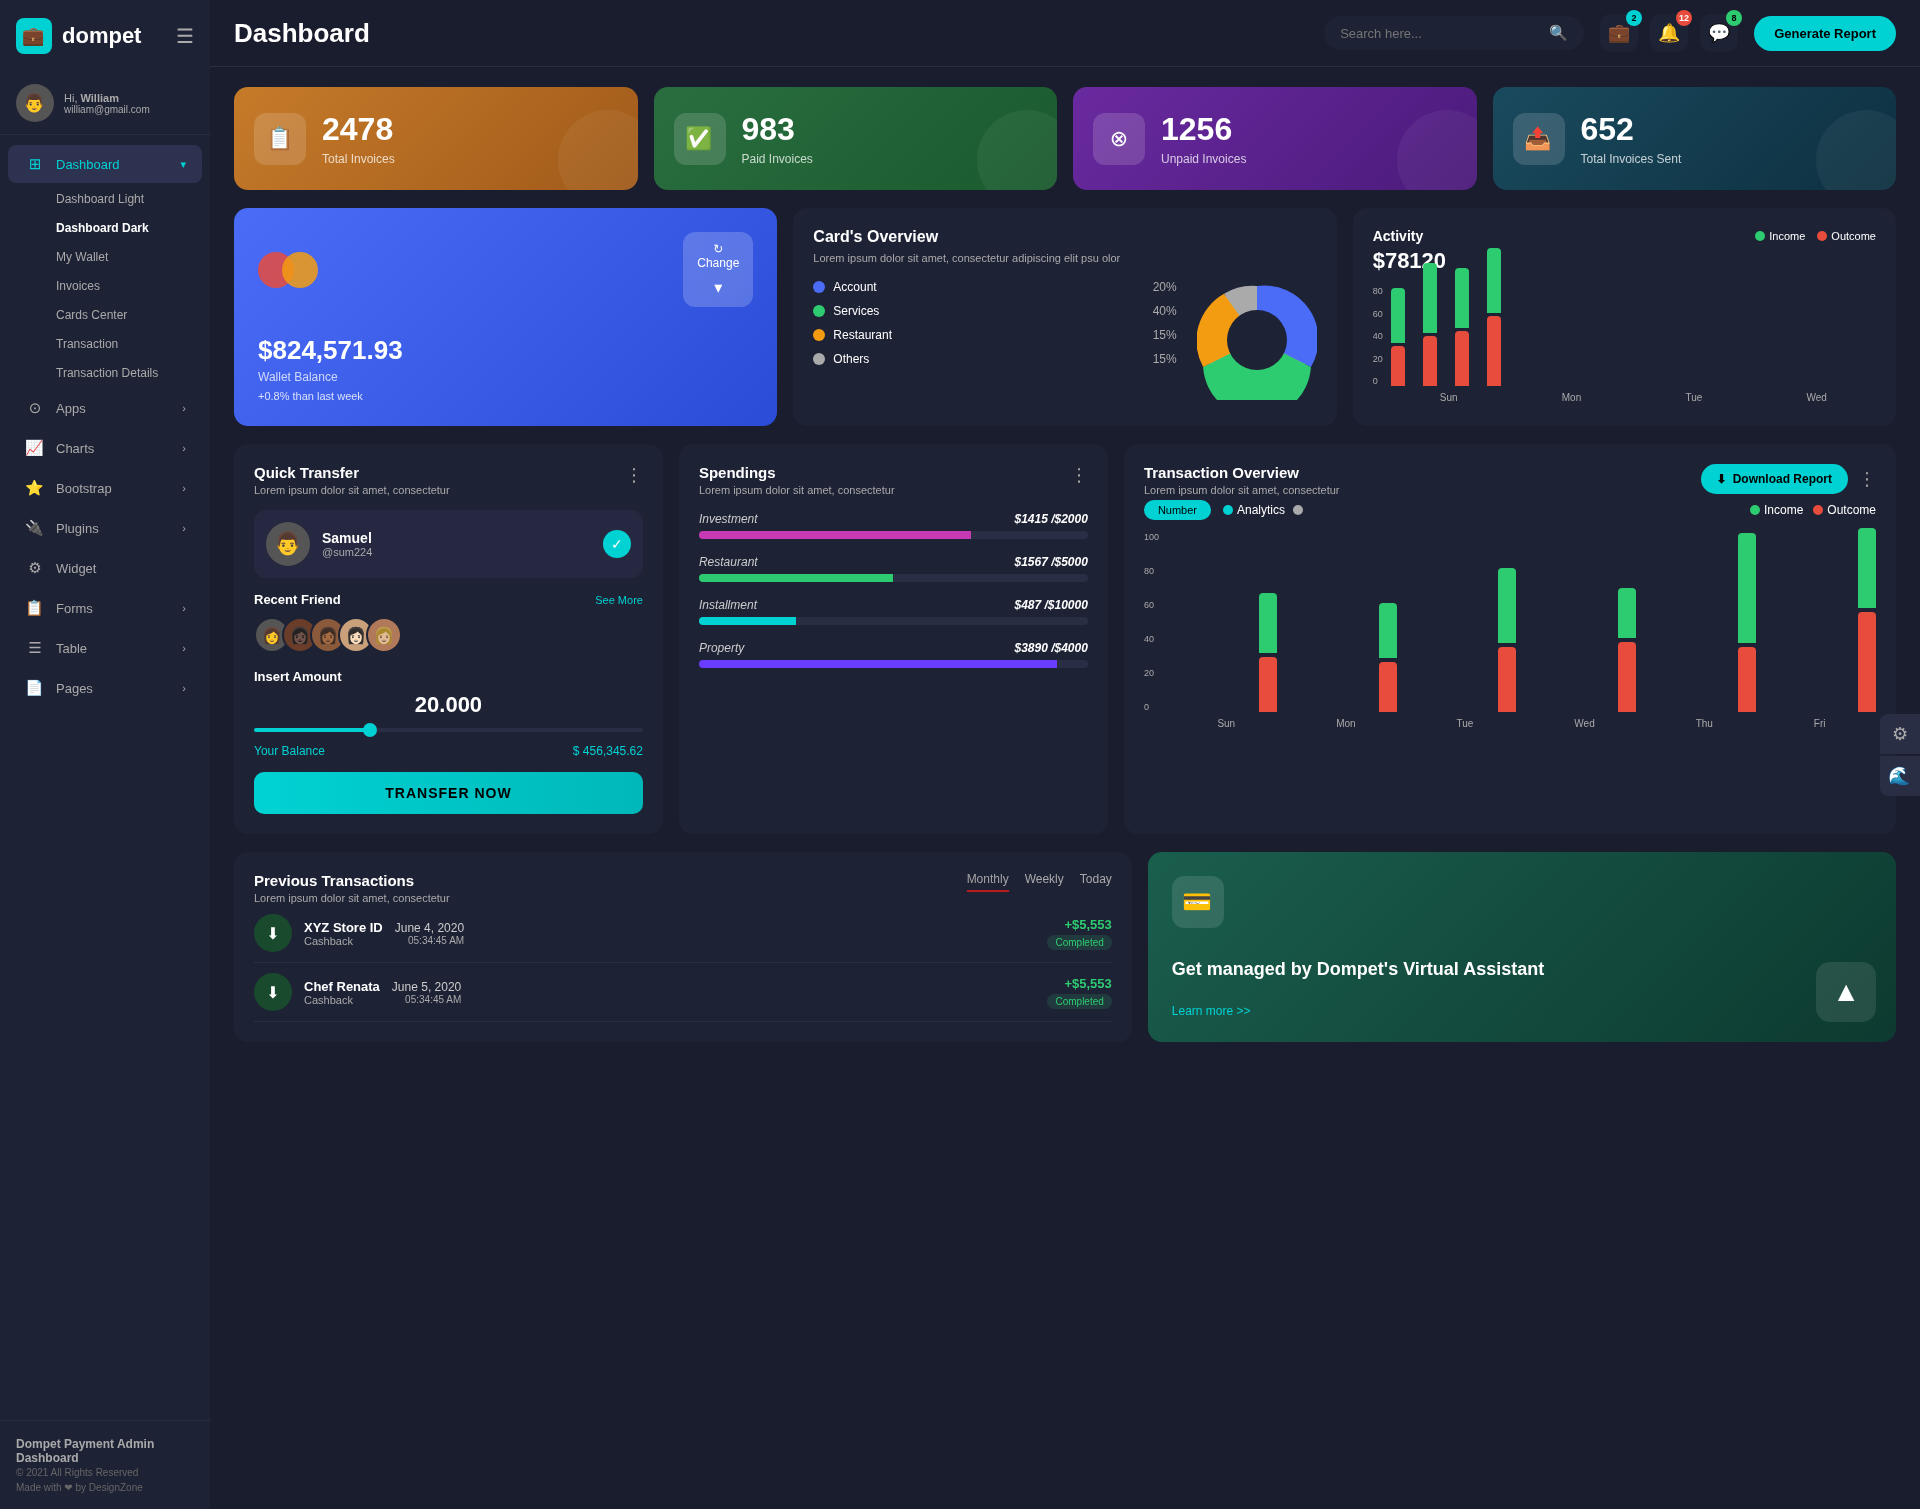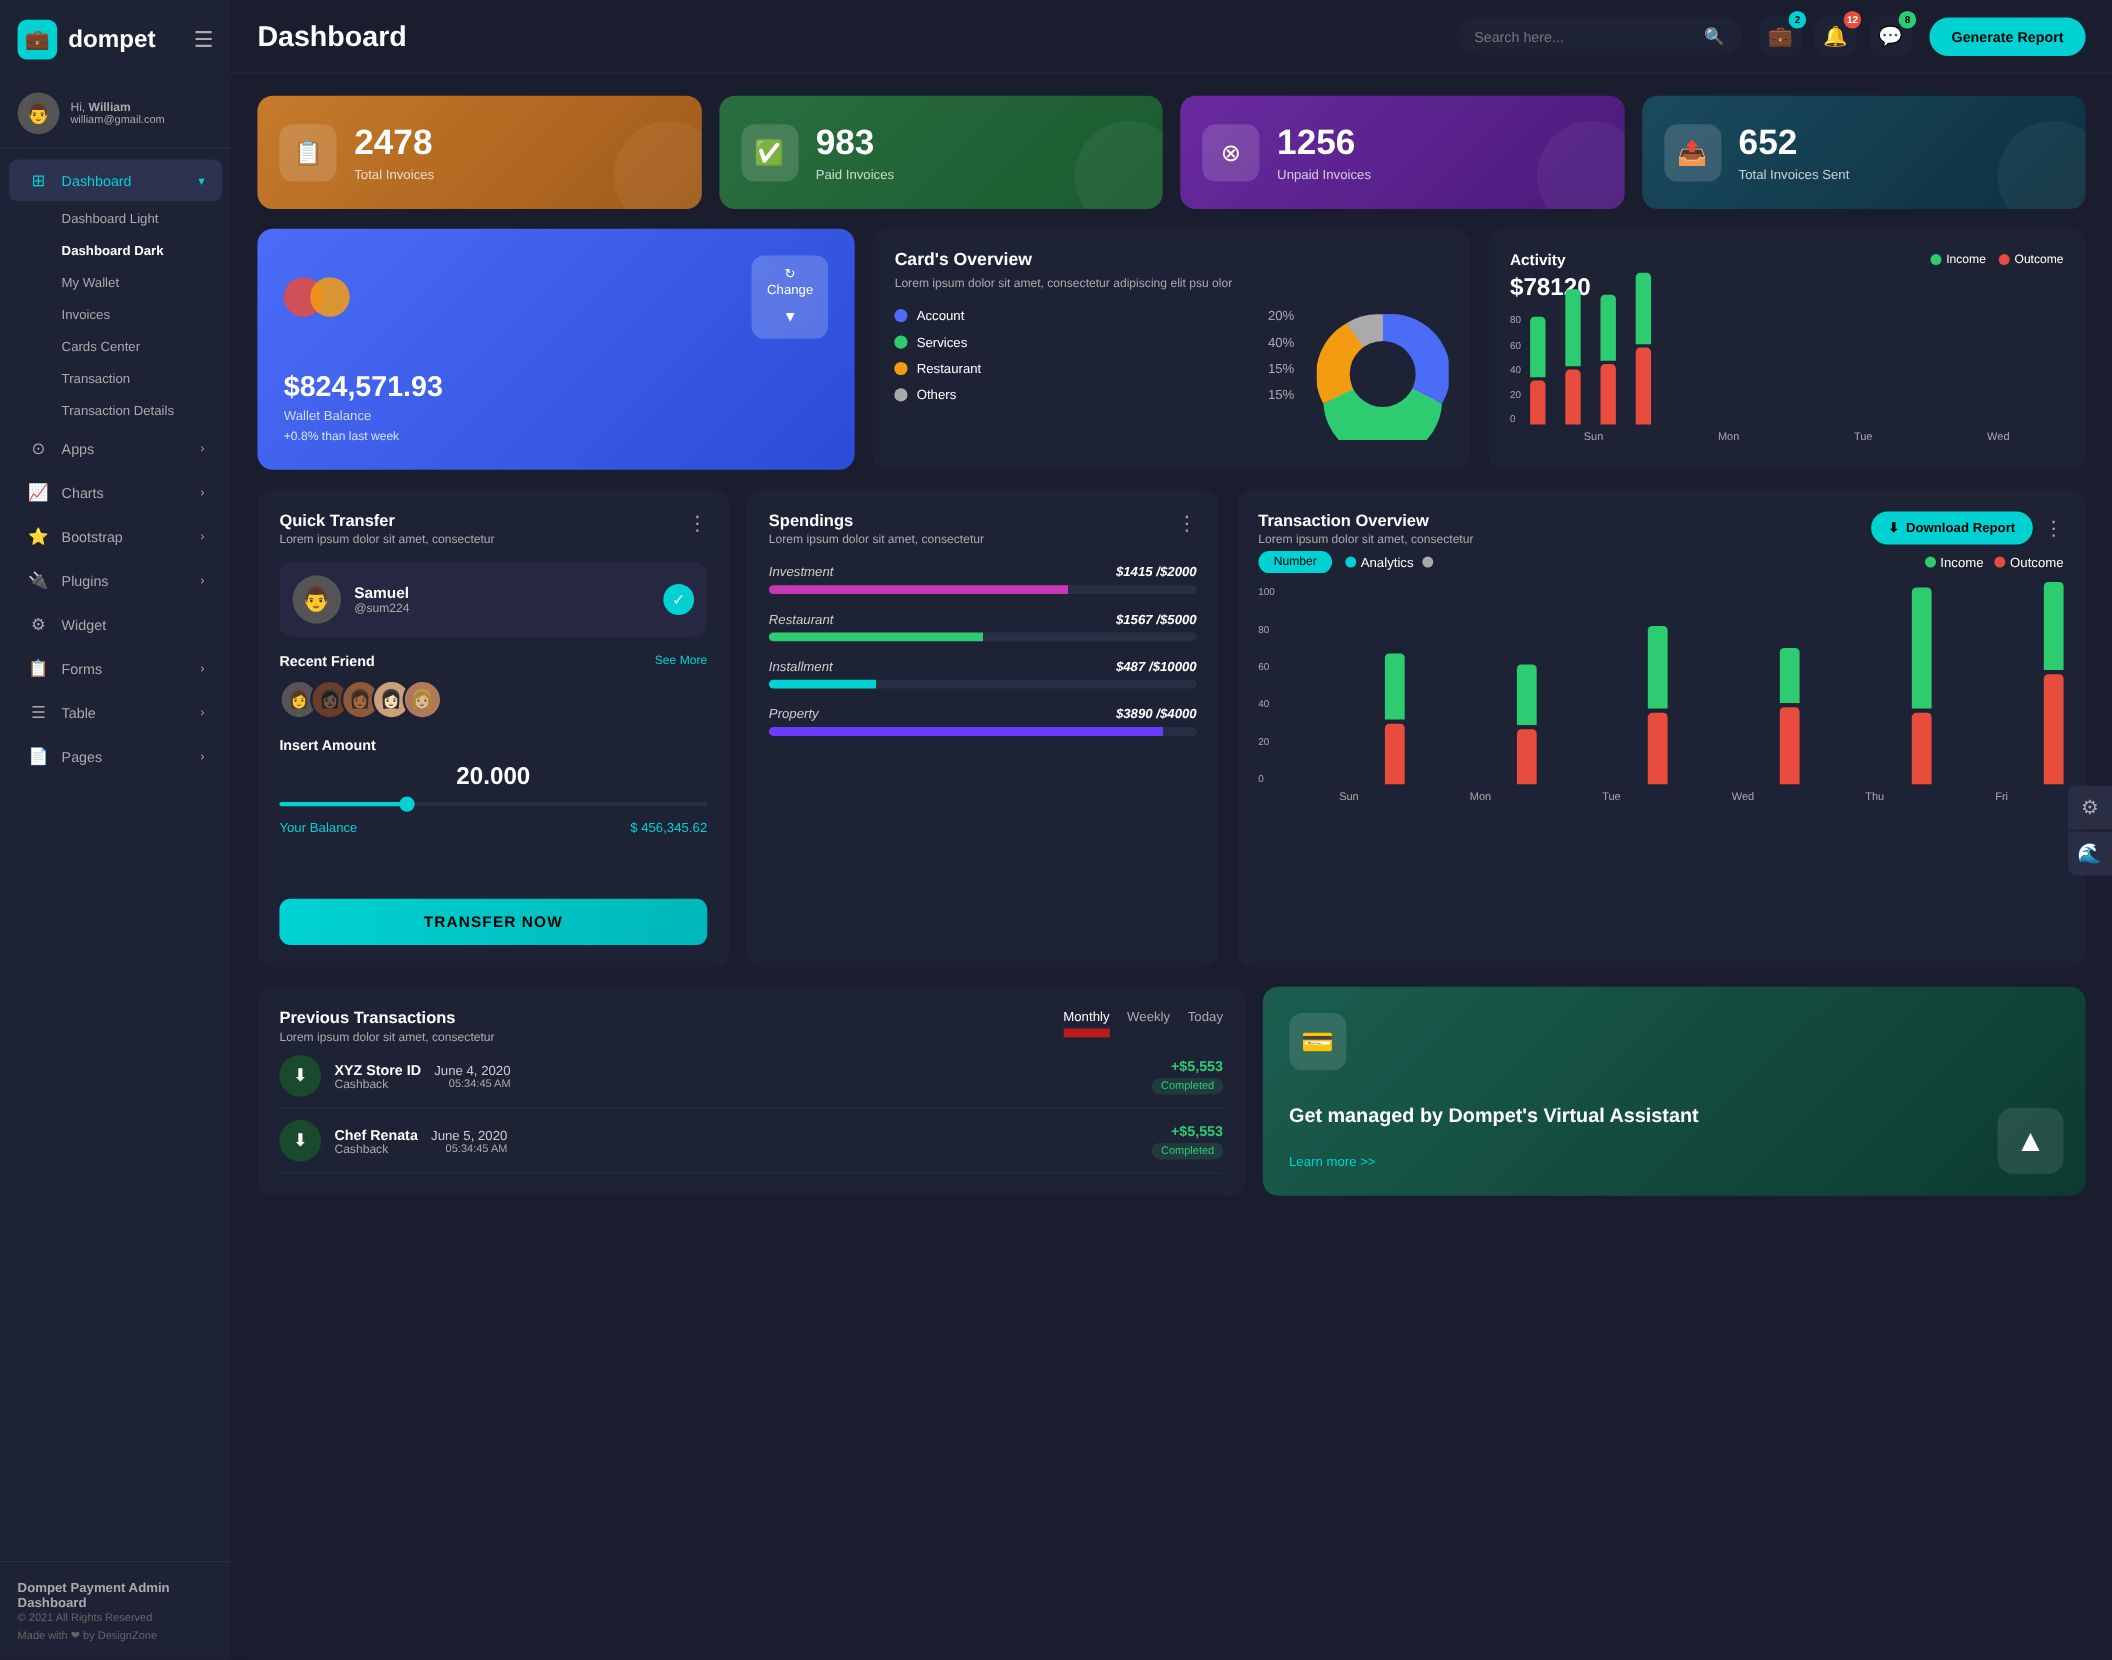--- a/index.html
+++ b/index.html
@@ -120,21 +120,21 @@
     .friend-avatars { display: flex; margin-bottom: 16px; }
     .friend-avatar { width: 36px; height: 36px; border-radius: 50%; border: 2px solid #1e2235; margin-right: -8px; background: #555; display: flex; align-items: center; justify-content: center; font-size: 16px; }
     .insert-label { font-size: 13px; font-weight: 600; margin-bottom: 8px; }
     .amount-display { font-size: 22px; font-weight: 700; text-align: center; margin-bottom: 10px; }
     .slider-bar { height: 4px; background: #2a2e45; border-radius: 4px; position: relative; margin-bottom: 12px; }
     .slider-fill { height: 100%; width: 30%; background: #00d2d3; border-radius: 4px; }
     .slider-thumb { width: 14px; height: 14px; border-radius: 50%; background: #00d2d3; position: absolute; top: -5px; left: 28%; }
     .balance-row { display: flex; align-items: center; justify-content: space-between; margin-bottom: 14px; font-size: 12px; }
     .balance-label { color: #00d2d3; }
     .balance-amount { color: #00d2d3; }
-    .transfer-btn { width: 100%; background: linear-gradient(90deg, #00d2d3, #00b8b9); color: #000; border: none; border-radius: 10px; padding: 13px; font-weight: 700; font-size: 14px; cursor: pointer; letter-spacing: 1px; margin-top: 44px; }
+    .transfer-btn { width: 100%; background: linear-gradient(90deg, #00d2d3, #00b8b9); color: #000; border: none; border-radius: 10px; padding: 13px; font-weight: 700; font-size: 14px; cursor: pointer; letter-spacing: 1px; }
 
     
     .spendings { background: #1e2235; border-radius: 14px; padding: 20px; }
     .spending-item { margin-bottom: 16px; font-style: italic; }
     .spending-label { display: flex; justify-content: space-between; font-size: 12px; margin-bottom: 5px; }
     .spending-name { color: #ccc; }
     .spending-amount { color: #fff; font-weight: 600; }
     .spending-bar { height: 8px; border-radius: 4px; }
     .view-more-btn { width: 100%; background: #252840; border: none; color: #fff; border-radius: 10px; padding: 12px; font-size: 13px; cursor: pointer; margin-top: 8px; }
 
@@ -154,21 +154,21 @@
     .tx-chart-labels { display: flex; justify-content: space-around; font-size: 10px; color: #aaa; margin-top: 6px; }
 
     
     .row4 { display: grid; grid-template-columns: 1.2fr 1fr; gap: 16px; }
 
     
     .prev-tx { background: #1e2235; border-radius: 14px; padding: 20px; }
     .prev-tx-header { display: flex; align-items: flex-start; justify-content: space-between; margin-bottom: 0; }
     .prev-tx-tabs { display: flex; gap: 16px; }
     .prev-tx-tab { font-size: 12px; color: #aaa; cursor: pointer; padding-bottom: 4px; }
-    .prev-tx-tab.active { color: #ffffff; border-bottom: 8px solid #b91c1c; }
+    .prev-tx-tab.active { color: #a3a3a3; border-bottom: 2px solid #b91c1c; }
     .tx-row { display: flex; align-items: center; gap: 12px; padding: 10px 0; border-bottom: 1px solid #2a2e45; }
     .tx-icon { width: 38px; height: 38px; border-radius: 50%; background: #2a5e3f; display: flex; align-items: center; justify-content: center; font-size: 16px; flex-shrink: 0; }
     .tx-info .tx-name { font-size: 13px; font-weight: 600; }
     .tx-info .tx-type { font-size: 11px; color: #aaa; }
     .tx-date { font-size: 11px; color: #aaa; text-align: right; }
     .tx-date .date { font-size: 12px; color: #ccc; }
     .tx-date .time { font-size: 10px; color: #aaa; }
     .tx-amount { margin-left: auto; text-align: right; }
     .tx-amount .amount { font-size: 13px; font-weight: 700; color: #2ecc71; }
     .tx-amount .status { font-size: 10px; padding: 2px 8px; border-radius: 10px; margin-top: 3px; display: inline-block; }

